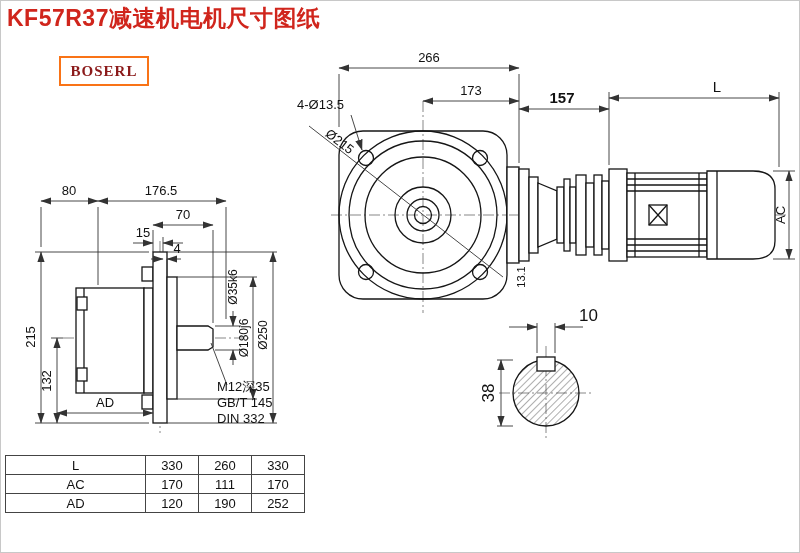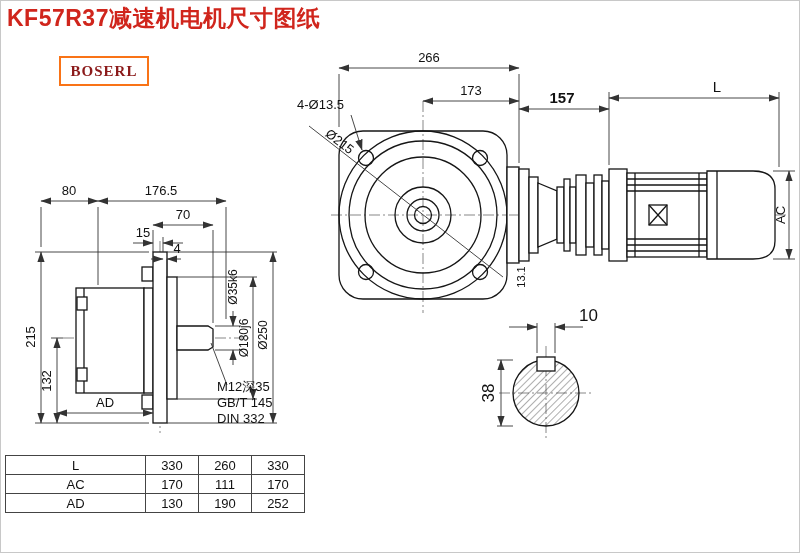--- a/index.html
+++ b/index.html
@@ -238,19 +238,19 @@
         <td>330</td>
       </tr>
       <tr>
         <td>AC</td>
         <td>170</td>
         <td>111</td>
         <td>170</td>
       </tr>
       <tr>
         <td>AD</td>
-        <td>130</td>
+        <td>120</td>
         <td>190</td>
         <td>252</td>
       </tr>
     </tbody>
   </table>
 </div>
 
 </body></html>

